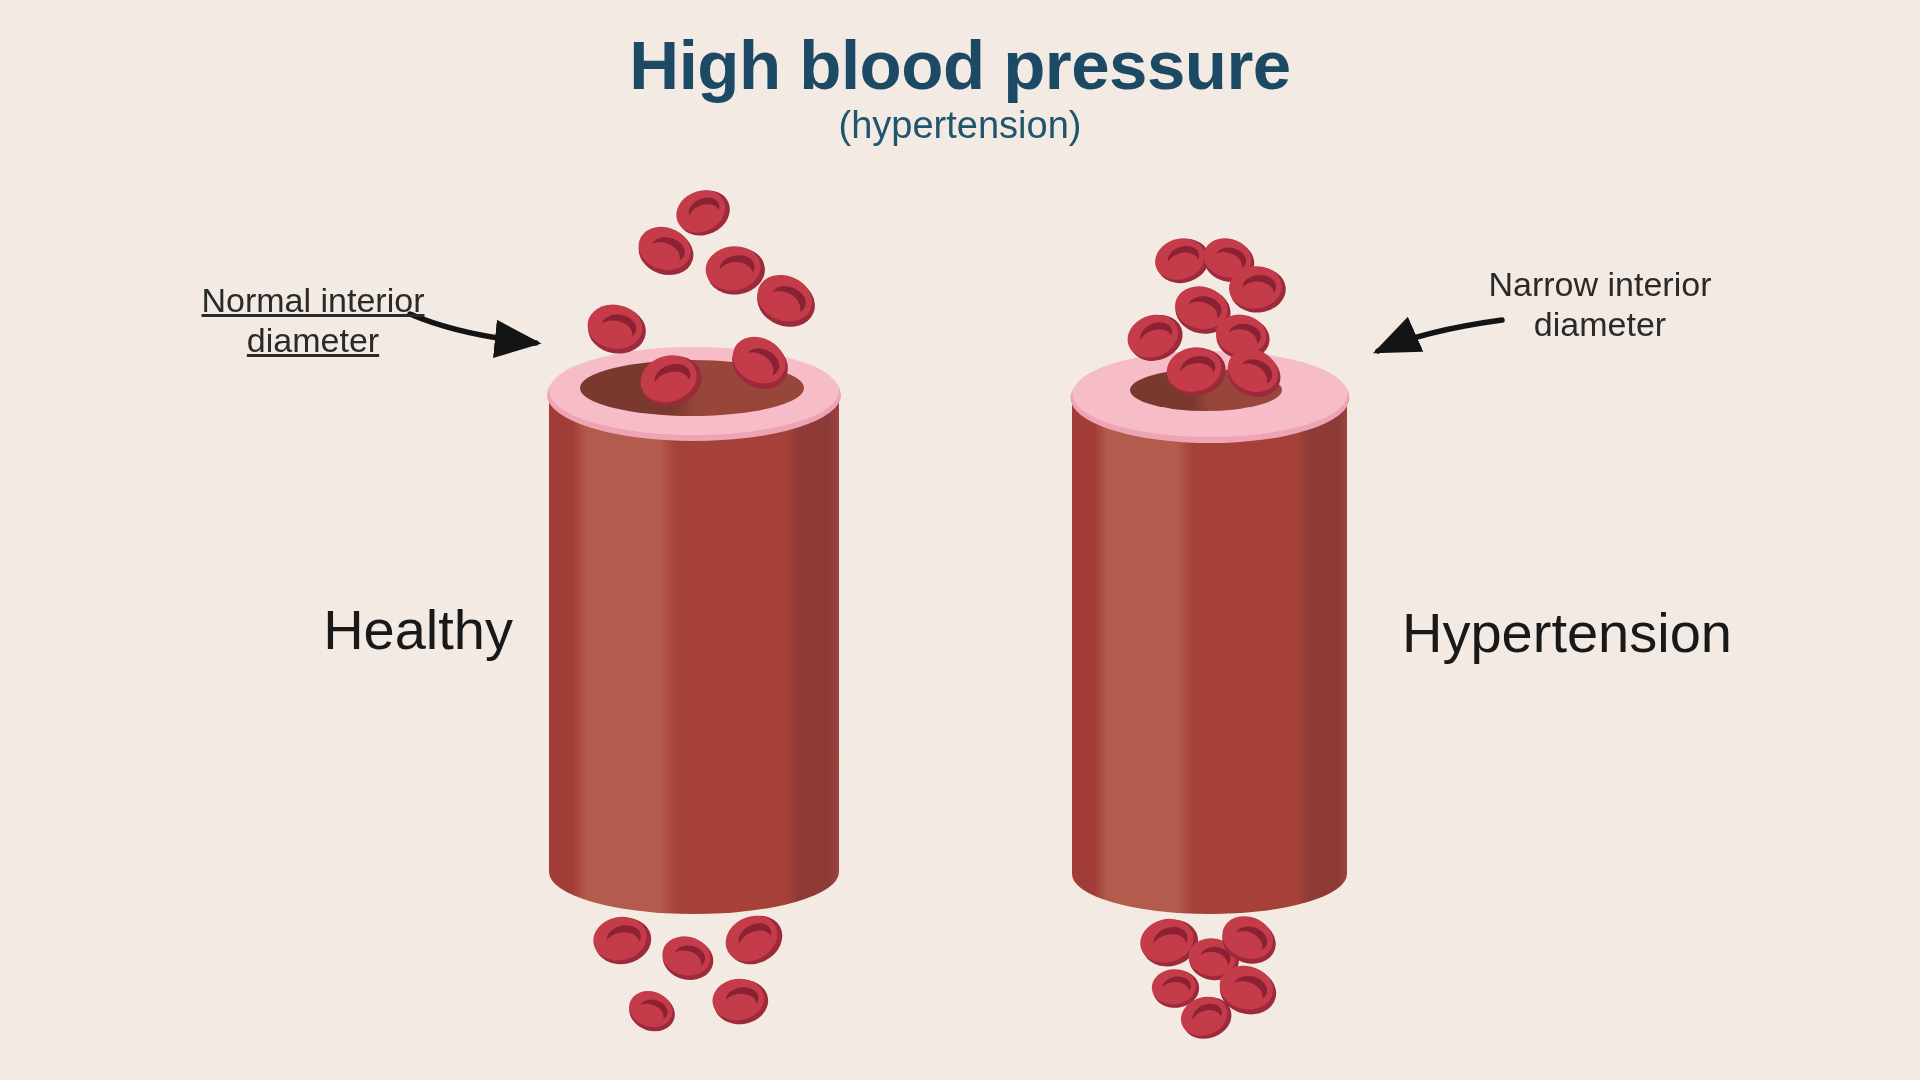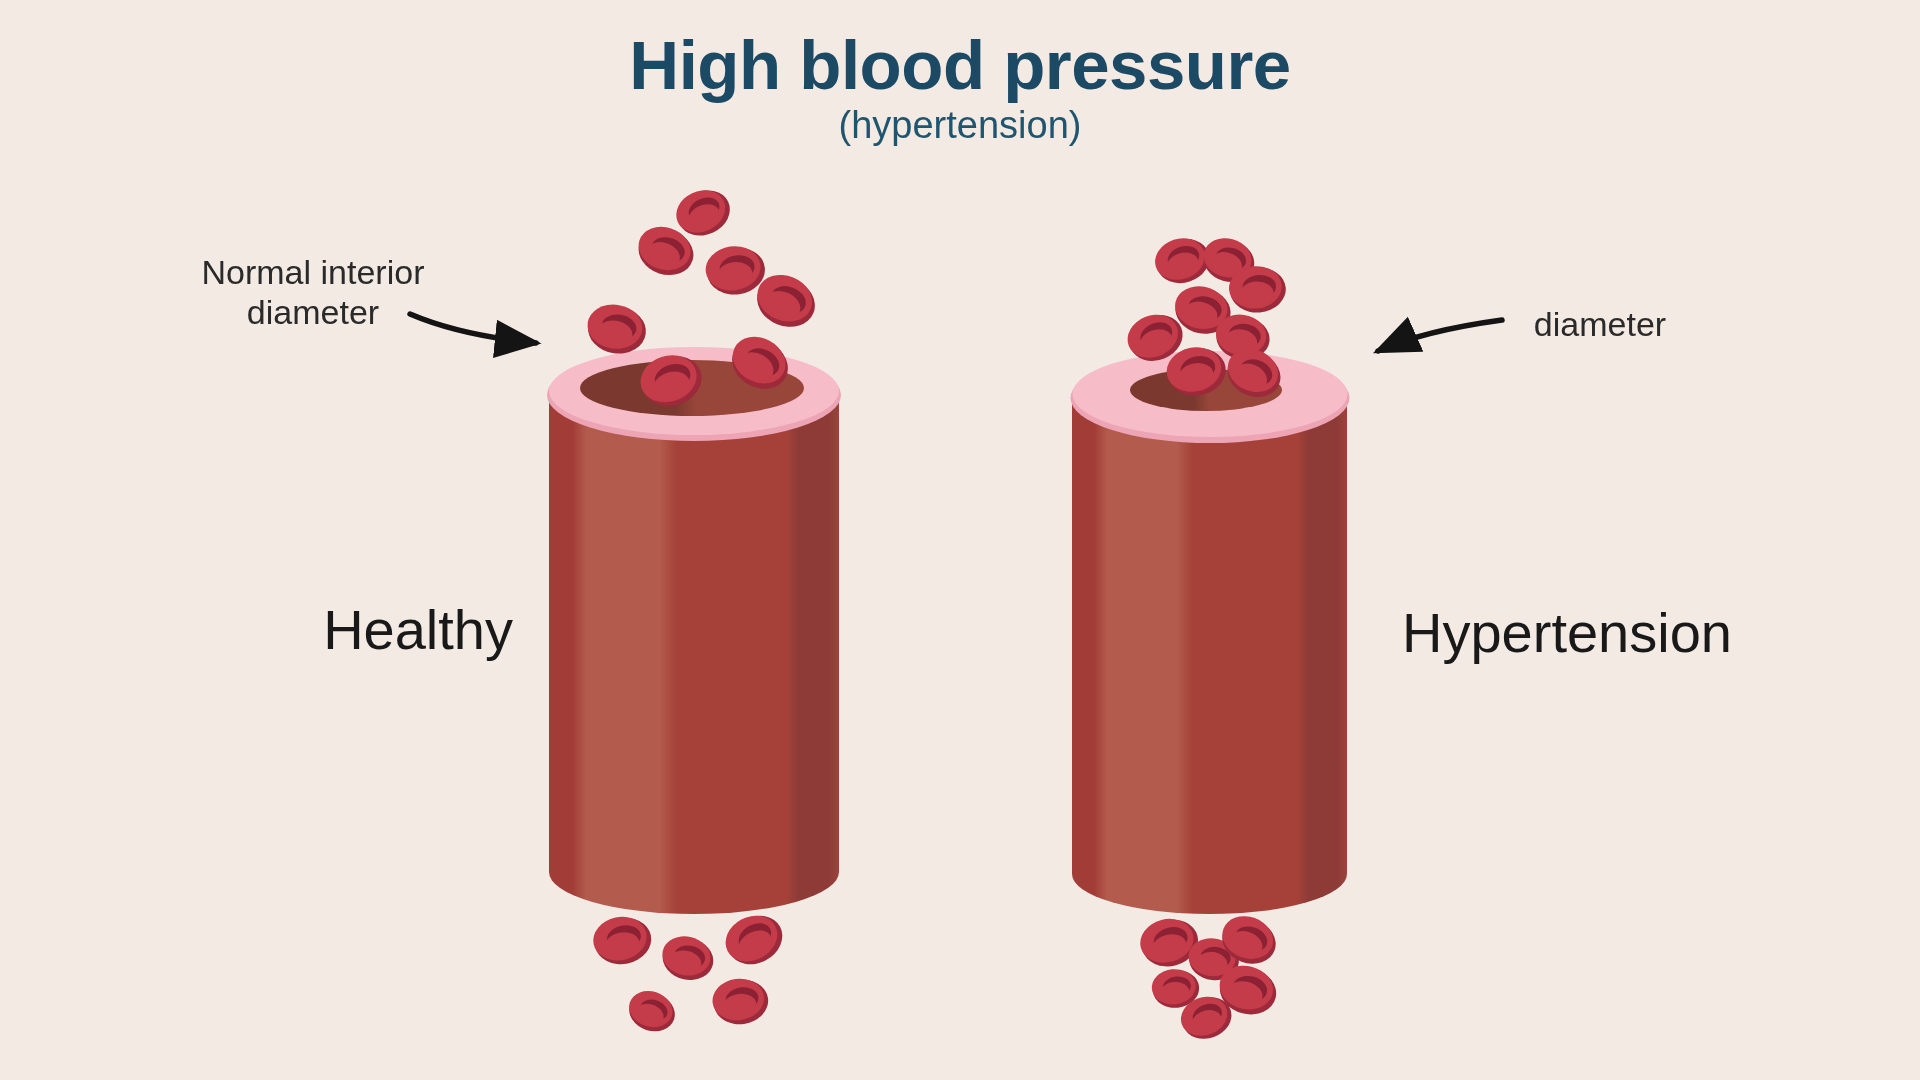--- a/index.html
+++ b/index.html
@@ -25,21 +25,21 @@
     font-size:38px;font-weight:400;
     color:#20556F;
   }
   .annotation{
     position:absolute;
     width:370px;
     text-align:center;
     font-size:34px;line-height:40px;
     color:#2A2A2A;
   }
-  .annotation.left{left:128px;top:252px;}
+  .annotation.left{left:128px;top:280px;text-decoration:underline;}
   .annotation.right{left:1415px;top:264px;}
   .caption{
     position:absolute;
     font-size:56px;font-weight:400;
     color:#191919;
   }
   .caption.left{left:228px;top:597px;width:285px;text-align:right;}
   .caption.right{left:1402px;top:600px;text-align:left;}
 </style>
 </head>
@@ -258,20 +258,20 @@
 
   <div class="title">High blood pressure</div>
   <div class="subtitle">(hypertension)</div>
 
   <div class="annotation left">
     <span>Normal interior</span><br>
     <span>diameter</span>
   </div>
 
   <div class="annotation right">
-    <br>
+    <span>Narrow interior</span><br>
     <span>diameter</span>
   </div>
 
   <div class="caption left">Healthy</div>
   <div class="caption right">Hypertension</div>
 
 </div>
 
 </body></html>

